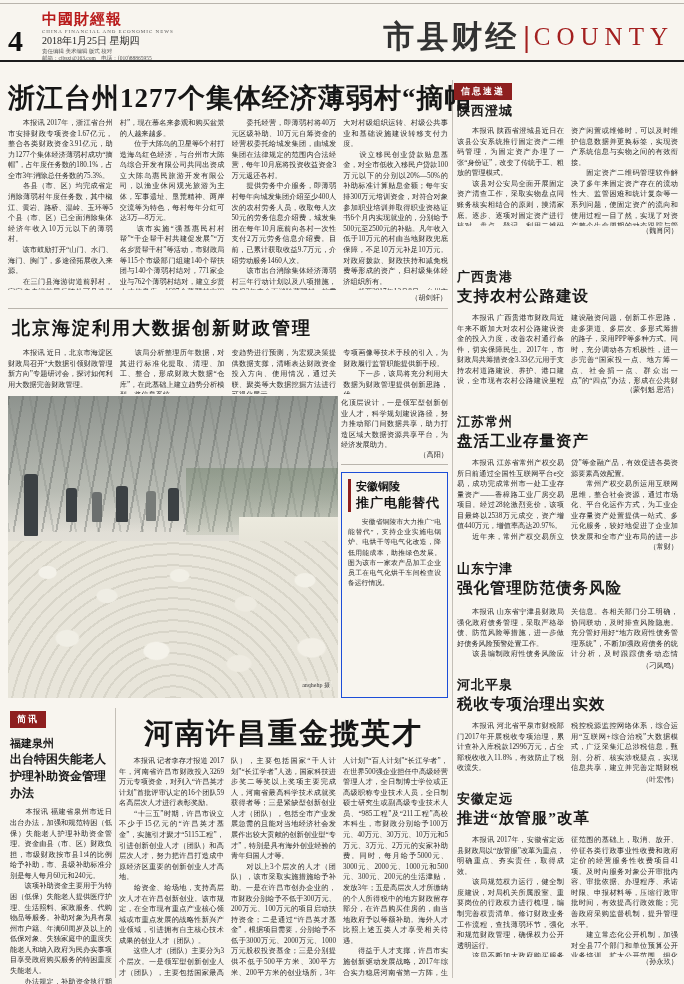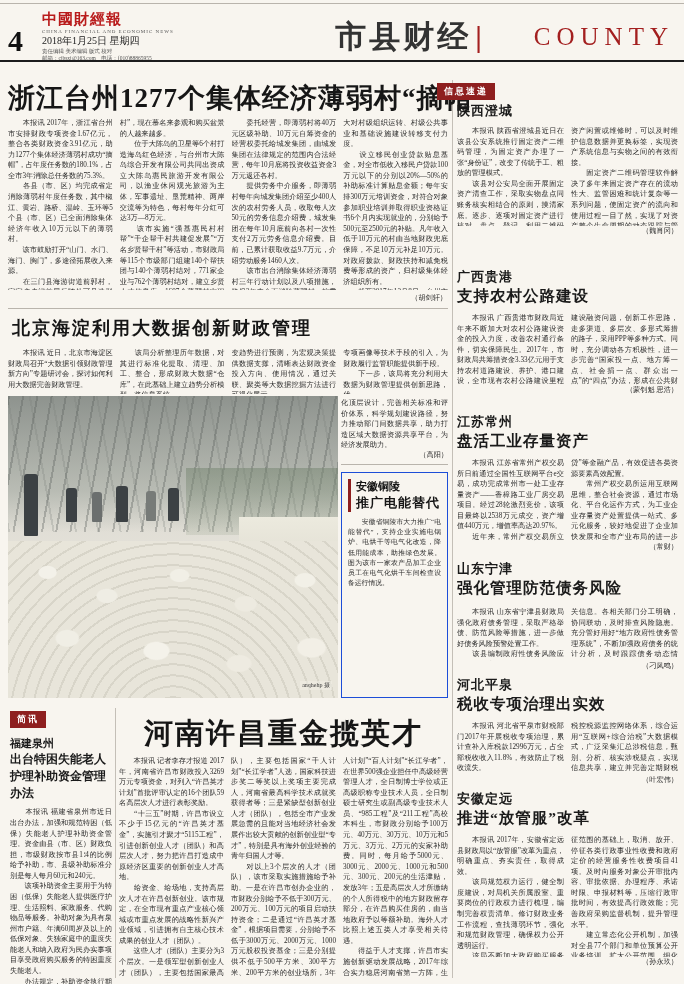--- a/index.html
+++ b/index.html
@@ -11,21 +11,21 @@
   .thick-rule{position:absolute;background:#1c1c1c;height:2px;}
 
   
   .pagenum{font-size:30px;font-weight:bold;color:#111;line-height:1;}
   .masthead-cn{font-size:15px;font-weight:bold;color:#b91c1c;letter-spacing:1px;}
   .masthead-en{font-size:5px;color:#555;letter-spacing:1px;}
   .dateline{font-size:10px;color:#222;}
   .metaline{font-size:5.5px;color:#555;}
   .section-cn{font-size:31px;font-weight:bold;color:#333;letter-spacing:3px;}
   .section-bar{color:#a31f1f;font-size:30px;font-weight:bold;padding:0 4px;}
-  .section-en{font-size:25px;color:#a31f1f;letter-spacing:6px;font-weight:500;margin-left:48px;}
+  .section-en{font-size:25px;color:#a31f1f;letter-spacing:6px;font-weight:500;}
 
   
   .hl-lead{font-size:27px;font-weight:bold;color:#161616;text-align:center;letter-spacing:1px;white-space:nowrap;}
   .hl-mid{font-size:18px;font-weight:bold;color:#161616;letter-spacing:2px;white-space:nowrap;}
   .hl-xc{font-size:29px;font-weight:bold;color:#161616;text-align:center;letter-spacing:2px;white-space:nowrap;}
 
   
   .cols{display:flex;gap:7px;}
   .col{flex:1;font-size:7.2px;line-height:1.47;text-align:justify;white-space:pre-line;overflow:hidden;color:#2a2a2a;}
   .byline{font-size:7.2px;text-align:right;color:#2a2a2a;}
@@ -122,21 +122,21 @@
   <div class="rule-h" style="left:8px;top:308px;width:440px;"></div>
 
   <div class="abs hl-mid" style="left:12px;top:316px;">北京海淀利用大数据创新财政管理</div>
   <div class="abs cols" style="left:8px;top:348px;width:440px;height:46px;">
     <div class="col">　　本报讯 近日，北京市海淀区财政局召开“大数据引领财政管理新方向”专题研讨会，探讨如何利用大数据完善财政管理。</div>
     <div class="col">　　该局分析整理历年数据，对其进行标准化提取、清理、加工、整合，形成财政大数据“仓库”，在此基础上建立趋势分析模型，将信息系统</div>
     <div class="col">变趋势进行预测，为宏观决策提供数据支撑，清晰表达财政资金投入方向、使用情况，通过关联、聚类等大数据挖掘方法进行可视化展示，</div>
     <div class="col">专项画像等技术手段的引入，为财政履行监管职能提供新手段。
 　　下一步，该局将充分利用大数据为财政管理提供创新思路，优</div>
   </div>
-  <div class="abs col" style="left:341px;top:398px;width:107px;height:52px;">化顶层设计，完善相关标准和评价体系，科学规划建设路径，努力推动部门间数据共享，助力打造区域大数据资源共享平台，为经济发展助力。</div>
+  <div class="abs col" style="left:341px;top:398px;width:107px;height:52px;">化顶层设计，一是领军型创新创业人才，科学规划建设路径，努力推动部门间数据共享，助力打造区域大数据资源共享平台，为经济发展助力。</div>
   <div class="abs byline" style="left:341px;top:450px;width:107px;">（高阳）</div>
   <div class="rule-h" style="left:341px;top:464px;width:107px;"></div>
 
   <div class="photo">
     <div class="roof"></div>
     <div class="greens"></div>
     <div class="floorlight"></div>
     <div class="sacks"></div>
     <div class="fig" style="left:16px;top:78px;width:14px;height:62px;"></div>
     <div class="fig" style="left:58px;top:92px;width:11px;height:34px;"></div>
@@ -173,21 +173,21 @@
     <div class="col">　　本报讯 记者李存才报道 2017年，河南省许昌市财政投入3269万元专项资金，对列入“许昌英才计划”首批评审认定的16个团队59名高层次人才进行表彰奖励。
 　　“十三五”时期，许昌市设立不少于15亿元的“许昌英才基金”，实施引才聚才“5115工程”，引进创新创业人才（团队）和高层次人才，努力把许昌打造成中原经济区重要的创新创业人才高地。
 　　给资金、给场地，支持高层次人才在许昌创新创业。该市规定，在全市现有重点产业核心领域或市重点发展的战略性新兴产业领域，引进拥有自主核心技术成果的创业人才（团队）。
 　　这些人才（团队）主要分为3个层次。一是领军型创新创业人才（团队），主要包括国家最高科学技术成就奖获得者、两院院士、国家“万人计划”中的杰出人才等；二是高层次创新创业人才（团</div>
     <div class="col">队），主要包括国家“千人计划”“长江学者”人选，国家科技进步奖二等奖以上奖项主要完成人，河南省最高科学技术成就奖获得者等；三是紧缺型创新创业人才（团队），包括全市产业发展急需的且能对当地经济社会发展作出较大贡献的创新创业型“专才”，特别是具有海外创业经验的青年归国人才等。
 　　对以上3个层次的人才（团队），该市采取实施措施给予补助。一是在许昌市创办企业的，市财政分别给予不低于300万元、200万元、100万元的项目启动扶持资金；二是通过“许昌英才基金”，根据项目需要，分别给予不低于3000万元、2000万元、1000万元股权投资基金；三是分别提供不低于500平方米、300平方米、200平方米的创业场所，3年内免租。四是对于引进的5类不同层次的高级人才，包括两院院士、“千</div>
     <div class="col">人计划”“百人计划”“长江学者”，在世界500强企业担任中高级经营管理人才，全日制博士学位或正高级职称专业技术人员，全日制硕士研究生或副高级专业技术人员、“985工程”及“211工程”高校本科生，市财政分别给予100万元、40万元、30万元、10万元和5万元、3万元、2万元的安家补助费。同时，每月给予5000元、3000元、2000元、1000元和500元、300元、200元的生活津贴，发放3年；五是高层次人才所缴纳的个人所得税中的地方财政留存部分，在许昌购买住房的，由当地政府予以等额补助。海外人才比照上述五类人才享受相关待遇。
 　　得益于人才支撑，许昌市实施创新驱动发展战略，2017年综合实力稳居河南省第一方阵，生产总值居第四位，工业竞争力居第二位，全市GDP突破2500亿元，一般公共预算收入突破150亿元。</div>
   </div>
 
-  <div class="abs" style="left:437px;top:80px;width:221px;">
+  <div class="abs" style="left:454px;top:80px;width:221px;">
     <span class="tag">信息速递</span>
   </div>
 
   <div class="abs" style="left:457px;top:102px;width:221px;">
     <div class="sb-loc">陕西澄城</div>
     <div class="cols" style="margin-top:6px;height:100px;">
       <div class="col">　　本报讯 陕西省澄城县近日在该县公安系统推行固定资产二维码管理，为固定资产办理了一张“身份证”，改变了传统手工、粗放的管理模式。
 　　该县对公安局全面开展固定资产清查工作，采取实物盘点同账务核实相结合的原则，摸清家底。逐步、逐项对固定资产进行核对、盘点、登记，利用二维码技术对每一项固定资产制作唯一的“电子身份证”，即二维码标签。对资产实施电子化跟踪监控，在资产使用地点或使用人发生变更、</div>
       <div class="col">资产闲置或维修时，可以及时维护信息数据并更换标签，实现资产系统信息与实物之间的有效衔接。
 　　固定资产二维码管理软件解决了多年来固定资产存在的流动性大、监管困难和统计复杂等一系列问题，使固定资产的流向和使用过程一目了然，实现了对资产整个生命周期的动态跟踪与管理。

